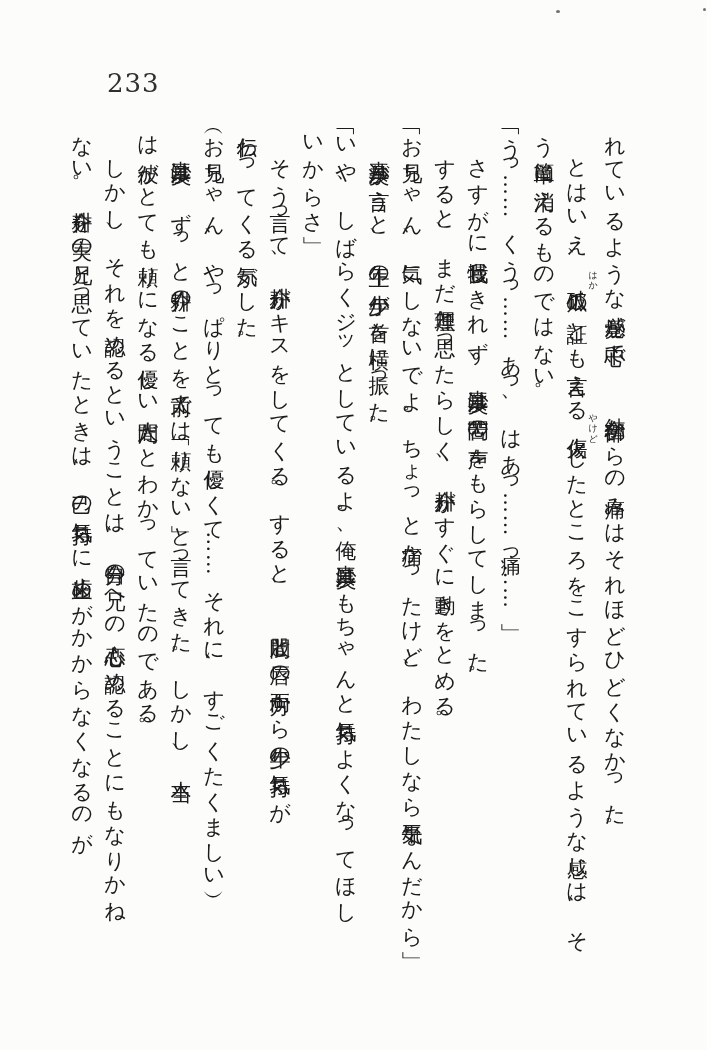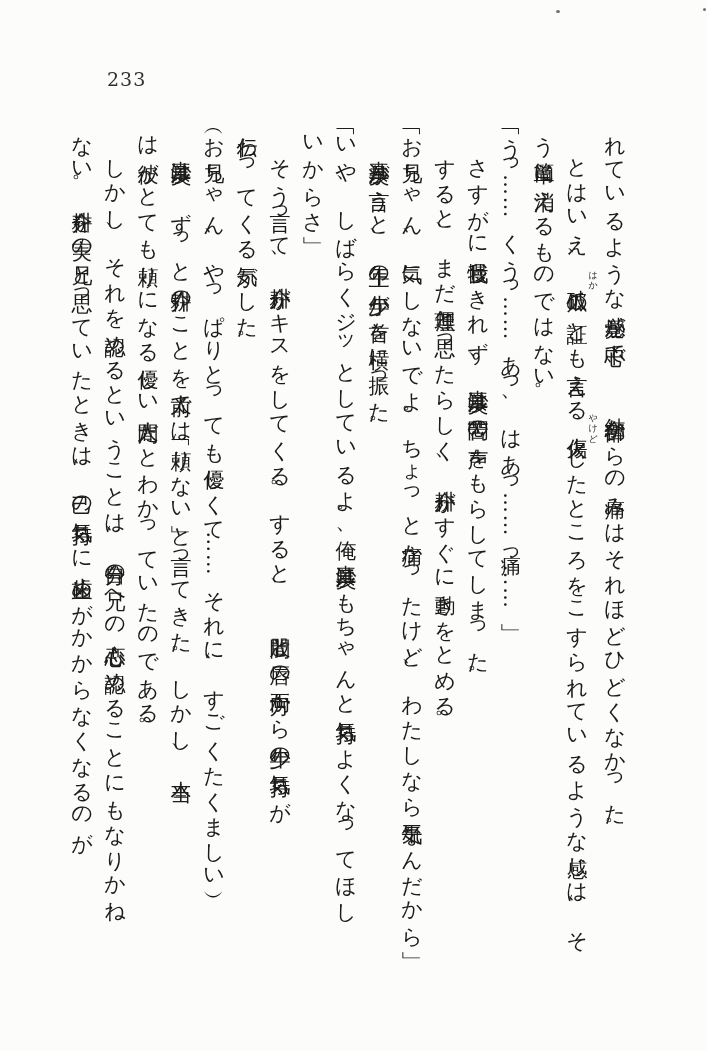--- a/index.html
+++ b/index.html
@@ -12,21 +12,21 @@
   .page {
     position: relative;
     width: 707px;
     height: 1050px;
     background: #fcfcfa;
   }
   .page-number {
     position: absolute;
     top: 68px;
     left: 107px;
-    font-size: 19px;
+    font-size: 26px;
     letter-spacing: 1px;
     color: #303030;
   }
   .text-block {
     position: absolute;
     top: 121px;
     right: 76px;
     height: 858px;
     writing-mode: vertical-rl;
     text-orientation: mixed;

